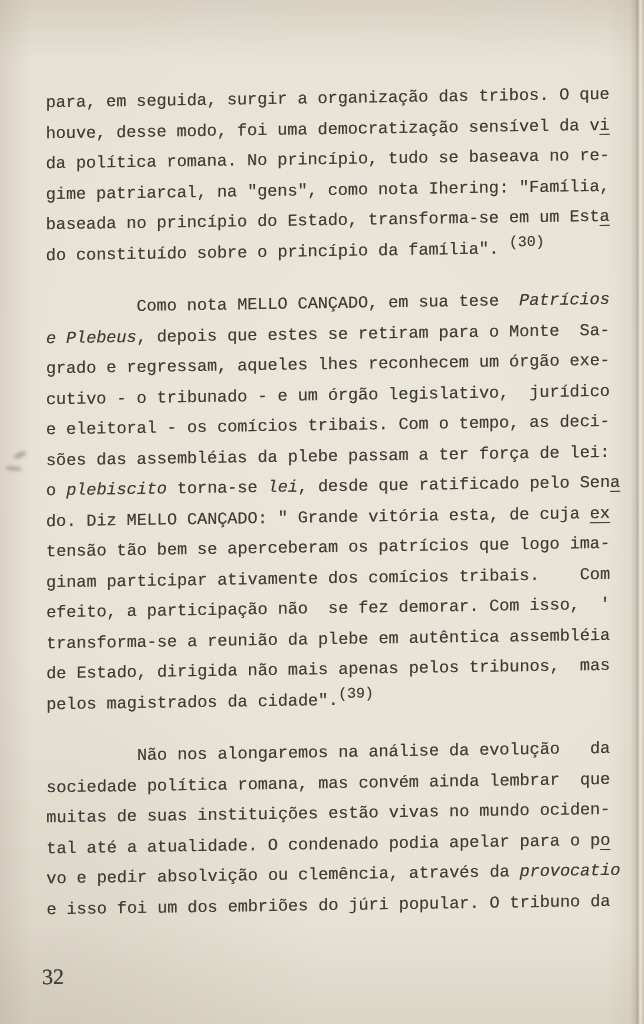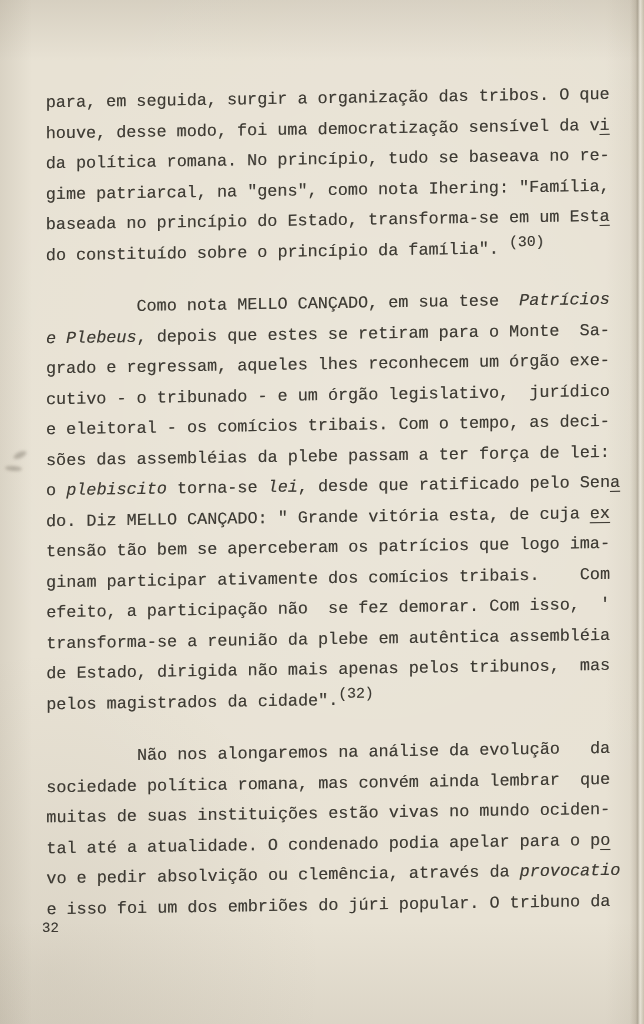--- a/index.html
+++ b/index.html
@@ -48,23 +48,23 @@
     text-decoration-thickness: 1.3px;
   }
   .seg-sup {
     font-size: 0.88em;
     position: relative;
     top: -0.42em;
   }
   .page-number {
     position: absolute;
     left: 42px;
-    top: 920px;
-    font-family: Liberation Mono, monospace;
-    font-size: 14px;
+    top: 964px;
+    font-family: Liberation Serif, serif;
+    font-size: 22px;
     color: var(--ink, #3d3a33);
     text-shadow: 0.3px 0 0.5px rgba(60,57,50,0.45);
     transform: rotate(-0.85deg);
   }
   .smudge {
     position: absolute;
     border-radius: 50%;
     background: rgba(118,112,100,0.42);
     filter: blur(1.6px);
   }
@@ -104,21 +104,21 @@
         <div class="line"><span class="seg-n">cutivo - o tribunado - e um órgão legislativo,  jurídico</span></div>
         <div class="line"><span class="seg-n">e eleitoral - os comícios tribais. Com o tempo, as deci-</span></div>
         <div class="line"><span class="seg-n">sões das assembléias da plebe passam a ter força de lei:</span></div>
         <div class="line"><span class="seg-n">o </span><span class="seg-i">plebiscito</span><span class="seg-n"> torna-se </span><span class="seg-i">lei</span><span class="seg-n">, desde que ratificado pelo Sen</span><span class="seg-u">a</span></div>
         <div class="line"><span class="seg-n">do. Diz MELLO CANÇADO: " Grande vitória esta, de cuja </span><span class="seg-u">ex</span></div>
         <div class="line"><span class="seg-n">tensão tão bem se aperceberam os patrícios que logo ima-</span></div>
         <div class="line"><span class="seg-n">ginam participar ativamente dos comícios tribais.    Com</span></div>
         <div class="line"><span class="seg-n">efeito, a participação não  se fez demorar. Com isso,  '</span></div>
         <div class="line"><span class="seg-n">transforma-se a reunião da plebe em autêntica assembléia</span></div>
         <div class="line"><span class="seg-n">de Estado, dirigida não mais apenas pelos tribunos,  mas</span></div>
-        <div class="line"><span class="seg-n">pelos magistrados da cidade".</span><span class="seg-sup">(32)</span></div>
+        <div class="line"><span class="seg-n">pelos magistrados da cidade".</span><span class="seg-sup">(39)</span></div>
       </div>
       <div class="paragraph">
         <div class="line"><span class="seg-n">         Não nos alongaremos na análise da evolução   da</span></div>
         <div class="line"><span class="seg-n">sociedade política romana, mas convém ainda lembrar  que</span></div>
         <div class="line"><span class="seg-n">muitas de suas instituições estão vivas no mundo ociden-</span></div>
         <div class="line"><span class="seg-n">tal até a atualidade. O condenado podia apelar para o p</span><span class="seg-u">o</span></div>
         <div class="line"><span class="seg-n">vo e pedir absolvição ou clemência, através da </span><span class="seg-i">provocatio</span></div>
         <div class="line"><span class="seg-n">e isso foi um dos embriões do júri popular. O tribuno da</span></div>
       </div>
     </div>

